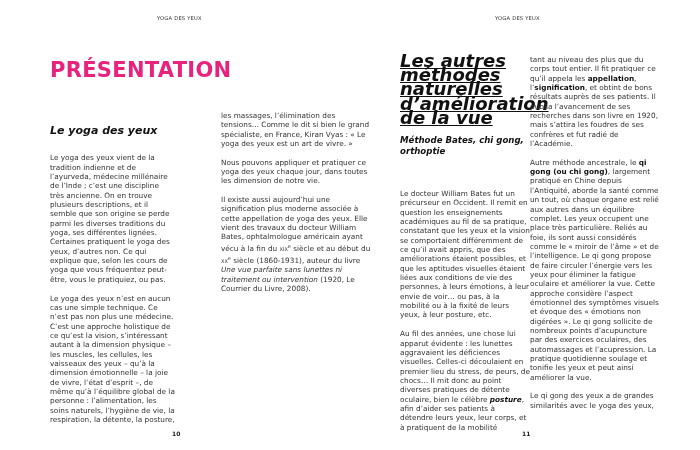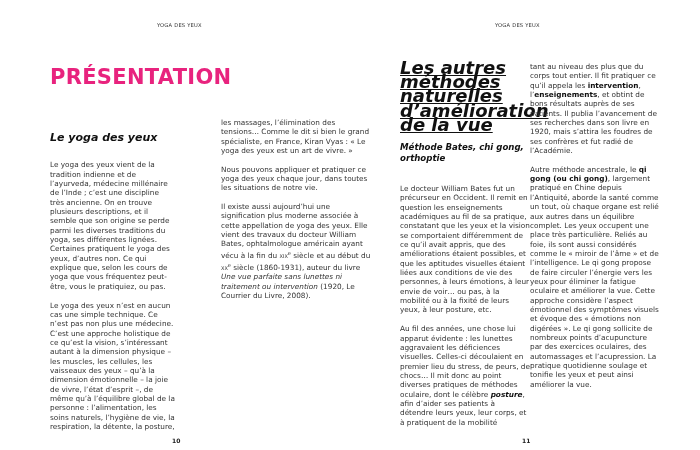--- a/index.html
+++ b/index.html
@@ -1,18 +1,18 @@
 <!DOCTYPE html>
 <html><head>
 <meta charset="utf-8">
 <style>
   html, body { margin:0; padding:0; }
   body { width:700px; height:450px; background:#ffffff; position:relative; overflow:hidden;
          font-family:"DejaVu Sans", sans-serif; color:#2a2a2a; }
-  .page { position:absolute; top:8px; height:398px; width:350px; }
+  .page { position:absolute; top:1px; height:398px; width:350px; }
   .page.left { left:0; }
   .page.right { left:350px; }
   .running-head { position:absolute; top:14px; font-size:5.2px; letter-spacing:0.2px; color:#333;
                   text-transform:uppercase; }
   .left .running-head { left:157px; }
   .right .running-head { left:145px; }
   .title { position:absolute; left:50px; top:57px; font-size:21px; font-weight:bold; color:#e8237e;
            letter-spacing:0.3px; margin:0; font-family:"DejaVu Sans", sans-serif; }
   .col { position:absolute; font-size:7.3px; line-height:9.35px; color:#333; width:160px; }
   .col p { margin:0 0 9.35px 0; }
@@ -31,36 +31,37 @@
   <h1 class="title" style="color: rgb(232, 35, 126);">PRÉSENTATION</h1>
 
   <div class="col" style="left:50px; top:109px; width:125px;margin-top:16px;">
     <p class="h2" style="margin-bottom:18px;">Le yoga des yeux</p>
     <p>Le yoga des yeux vient de la tradition indienne et de l’ayurveda, médecine millénaire de l’Inde ; c’est une discipline très ancienne. On en trouve plusieurs descriptions, et il semble que son origine se perde parmi les diverses traditions du yoga, ses différentes lignées. Certaines pratiquent le yoga des yeux, d’autres non. Ce qui explique que, selon les cours de yoga que vous fréquentez peut-être, vous le pratiquiez, ou pas.</p>
     <p>Le yoga des yeux n’est en aucun cas une simple technique. Ce n’est pas non plus une médecine. C’est une approche holistique de ce qu’est la vision, s’intéressant autant à la dimension physique – les muscles, les cellules, les vaisseaux des yeux – qu’à la dimension émotionnelle – la joie de vivre, l’état d’esprit –, de même qu’à l’équilibre global de la personne : l’alimentation, les soins naturels, l’hygiène de vie, la respiration, la détente, la posture,</p>
   </div>
 
   <div class="col" style="left:181px; top:110px; width:150px;margin-left:40px;">
     <p>les massages, l’élimination des tensions… Comme le dit si bien le grand spécialiste, en France, Kiran Vyas : « Le yoga des yeux est un art de vivre. »</p>
-    <p>Nous pouvons appliquer et pratiquer ce yoga des yeux chaque jour, dans toutes les situations de notre vie.</p>
+    <p>Nous pouvons appliquer et pratiquer ce yoga des yeux chaque jour, dans toutes les dimension de notre vie.</p>
     <p><span>Il existe aussi aujourd’hui une signification plus moderne associée à cette appellation de yoga des yeux. Elle vient des travaux du docteur William Bates, ophtalmologue américain ayant vécu à la fin du </span><span style="font-variant:small-caps">xix</span><sup style="font-size:5px">e</sup><span> siècle et au début du </span><span style="font-variant:small-caps">xx</span><sup style="font-size:5px">e</sup><span> siècle (1860-1931), auteur du livre </span><i>Une vue parfaite sans lunettes ni traitement ou intervention</i><span> (1920, Le Courrier du Livre, 2008).</span></p>
   </div>
 
   <div class="folio" style="left:172px;">10</div>
 </div>
 
 <div class="page right">
   <div class="running-head">YOGA DES YEUX</div>
 
   <div class="col" style="left:50px; top:53px; width:130px;">
     <p class="h2 big">Les autres méthodes naturelles d’amélioration de la vue</p>
-    <p class="h2 small" style="margin-bottom:20px;">Méthode Bates, chi gong, orthoptie</p>
+    <p class="h2 small" style="margin-bottom:32px;">Méthode Bates, chi gong, orthoptie</p>
     <p>Le docteur William Bates fut un précurseur en Occident. Il remit en question les enseignements académiques au fil de sa pratique, constatant que les yeux et la vision se comportaient différemment de ce qu’il avait appris, que des améliorations étaient possibles, et que les aptitudes visuelles étaient liées aux conditions de vie des personnes, à leurs émotions, à leur envie de voir… ou pas, à la mobilité ou à la fixité de leurs yeux, à leur posture, etc.</p>
-    <p><span>Au fil des années, une chose lui apparut évidente : les lunettes aggravaient les déficiences visuelles. Celles-ci découlaient en premier lieu du stress, de peurs, de chocs… Il mit donc au point diverses pratiques de méthodes oculaire, dont le célèbre </span><b><i>posture</i></b><span>, afin d’aider ses patients à détendre leurs yeux, leur corps, et à pratiquent de la mobilité</span></p>
+    <p><span>Au fil des années, une chose lui apparut évidente : les lunettes aggravaient les déficiences visuelles. Celles-ci découlaient en premier lieu du stress, de peurs, de chocs… Il mit donc au point diverses pratiques de détente oculaire, bien le célèbre </span><b><i>posture</i></b><span>, afin d’aider ses patients à détendre leurs yeux, leur corps, et à pratiquent de la mobilité</span></p>
   </div>
 
   <div class="col" style="left:180px; top:54px; width:130px;">
-    <p><span>tant au niveau des plus que du corps tout entier. Il fit pratiquer ce qu’il appela les </span><b>intervention</b><span>, l’</span><b>enseignements</b><span>, et obtint de bons résultats auprès de ses patients. Il publia l’avancement de ses recherches dans son livre en 1920, mais s’attira les foudres de ses confrères et fut radié de l’Académie.</span></p>
+    <p><span>tant au niveau des plus que du corps tout entier. Il fit pratiquer ce qu’il appela les </span><b>appellation</b><span>, l’</span><b>signification</b><span>, et obtint de bons résultats auprès de ses patients. Il publia l’avancement de ses recherches dans son livre en 1920, mais s’attira les foudres de ses confrères et fut radié de l’Académie.</span></p>
     <p><span>Autre méthode ancestrale, le </span><b>qi gong (ou chi gong)</b><span>, largement pratiqué en Chine depuis l’Antiquité, aborde la santé comme un tout, où chaque organe est relié aux autres dans un équilibre complet. Les yeux occupent une place très particulière. Reliés au foie, ils sont aussi considérés comme le « miroir de l’âme » et de l’intelligence. Le qi gong propose de faire circuler l’énergie vers les yeux pour éliminer la fatigue oculaire et améliorer la vue. Cette approche considère l’aspect émotionnel des symptômes visuels et évoque des « émotions non digérées ». Le qi gong sollicite de nombreux points d’acupuncture par des exercices oculaires, des automassages et l’acupression. La pratique quotidienne soulage et tonifie les yeux et peut ainsi améliorer la vue.</span></p>
+    <p>Le qi gong des yeux a de grandes similarités avec le yoga des yeux,</p>
   </div>
 
   <div class="folio" style="left:172px;">11</div>
 </div>
 
 </body></html>

